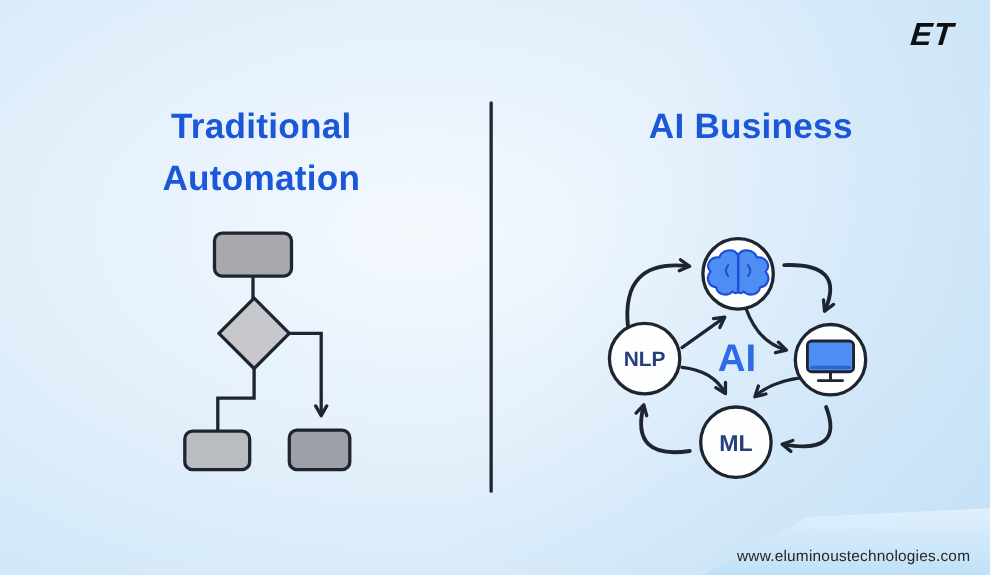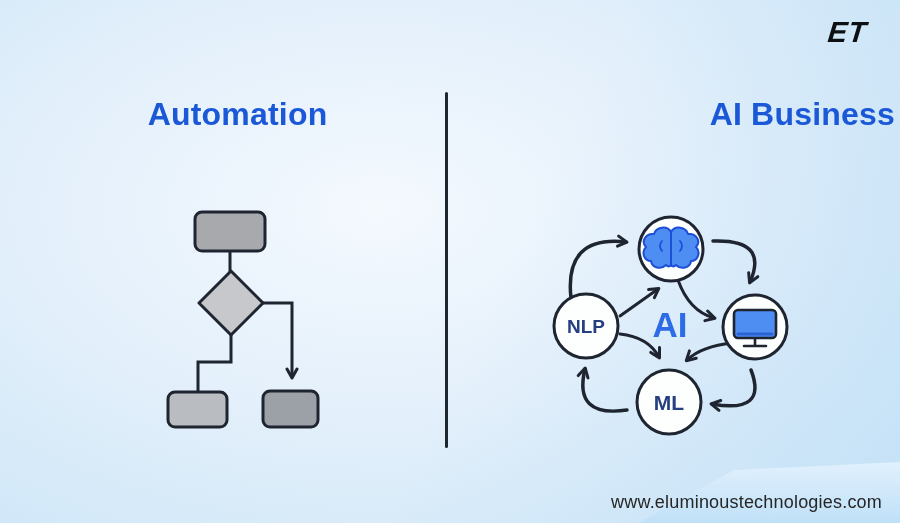--- a/index.html
+++ b/index.html
@@ -14,52 +14,53 @@
     position:absolute;left:828px;top:16px;width:60px;
     font-size:29px;font-weight:bold;font-style:italic;color:#0d0f12;
     letter-spacing:1px;transform:skewX(-6deg);
   }
   .title{
     position:absolute;top:90px;text-align:center;
     font-size:32px;font-weight:bold;color:#1b58d8;line-height:48px;
     letter-spacing:.2px;
   }
   .title-left{left:100px;width:275px;}
-  .title-right{left:470px;width:425px;text-align:right;}
+  .title-right{left:470px;width:425px;}
   .title span{display:block;}
   .divider{
     position:absolute;left:445px;top:92px;width:3px;height:356px;
     background:#1e2630;border-radius:2px;
   }
   .flowchart-svg{position:absolute;left:140px;top:195px;}
   .cycle-svg{position:absolute;left:520px;top:185px;}
   .banner-svg{position:absolute;left:0;top:0;}
   .website{
     position:absolute;right:18px;bottom:10px;
-    font-size:18px;color:#262626;letter-spacing:.2px;
+    font-size:14px;color:#262626;letter-spacing:.2px;
   }
 </style>
 </head>
 <body>
 
 <div class="canvas">
 
   <svg class="banner-svg" width="900" height="523" viewBox="0 0 900 523">
     <defs>
       <linearGradient id="bannerGrad" x1="0" y1="0" x2="0" y2="1">
         <stop offset="0" stop-color="#e2f1fd"></stop>
         <stop offset="1" stop-color="#bfe0f8"></stop>
       </linearGradient>
     </defs>
     <polygon points="638,523 734,470 900,462 900,523" fill="url(#bannerGrad)" opacity="0.95"></polygon>
   </svg>
 
   <div class="logo">ET</div>
 
   <div class="title title-left">
+    <span>Traditional</span>
     <span>Automation</span>
   </div>
   <div class="title title-right">
     <span>AI Business</span>
   </div>
 
   <div class="divider"></div>
 
   <svg class="flowchart-svg" width="200" height="245" viewBox="0 0 200 245">
     <defs>

